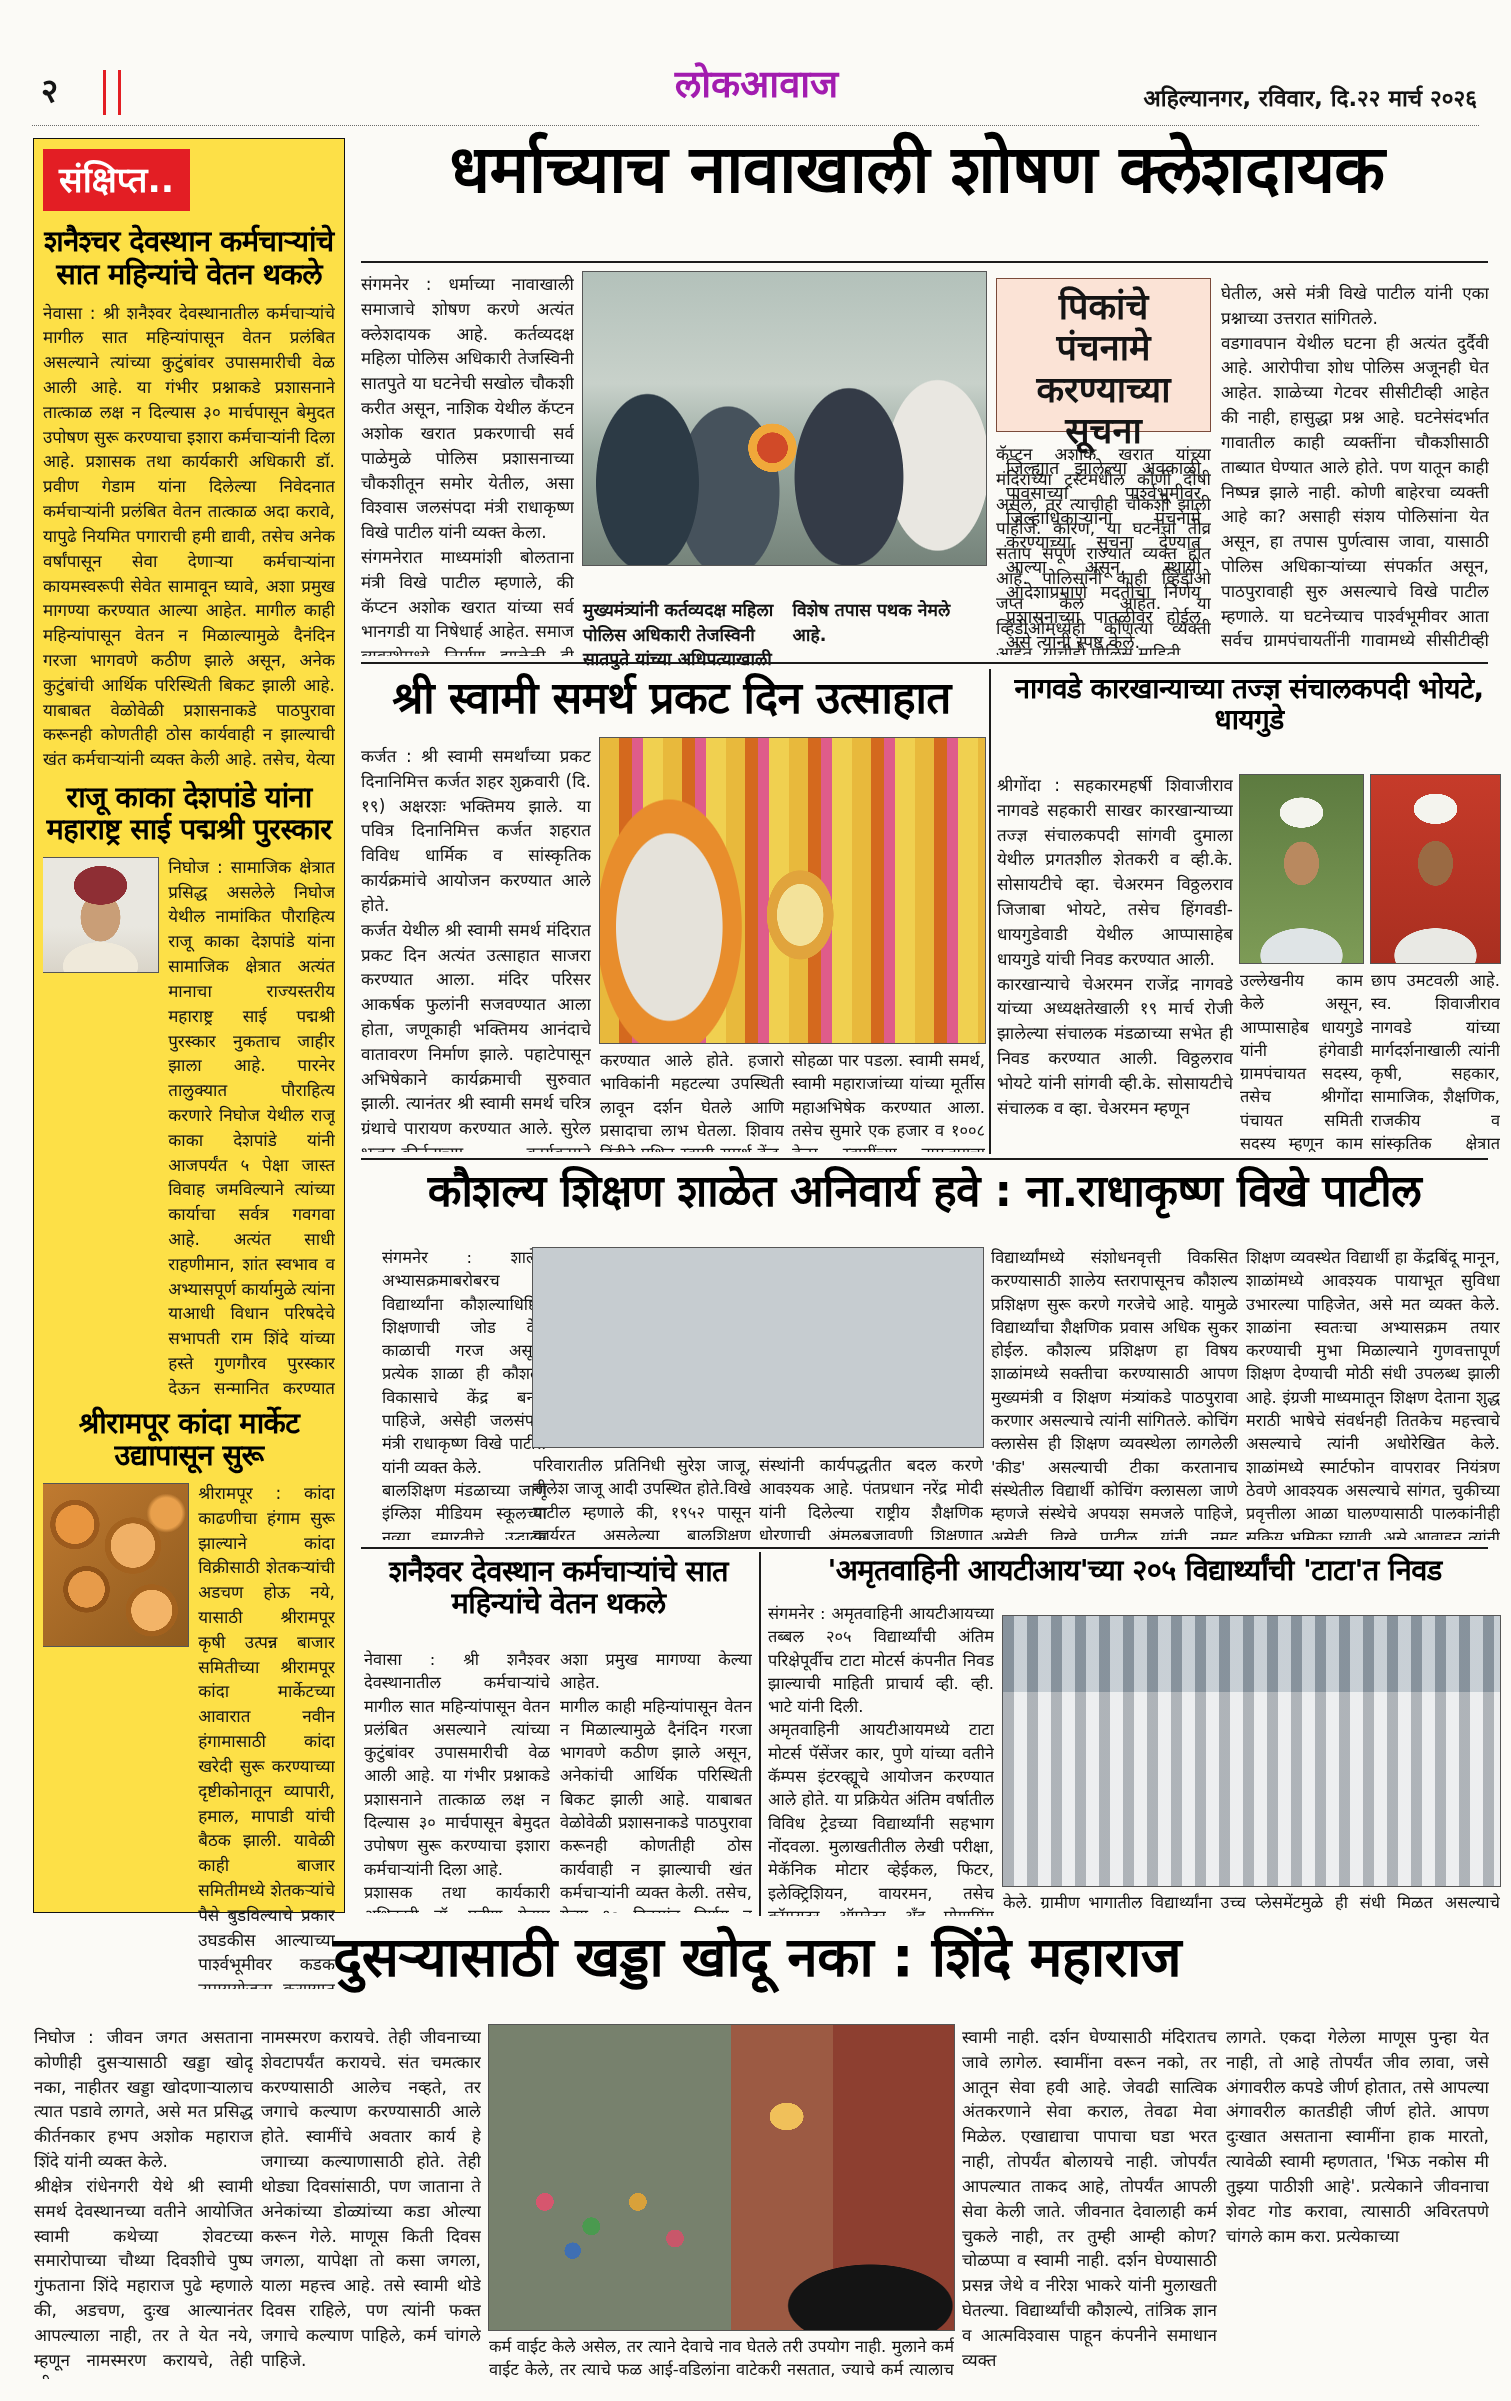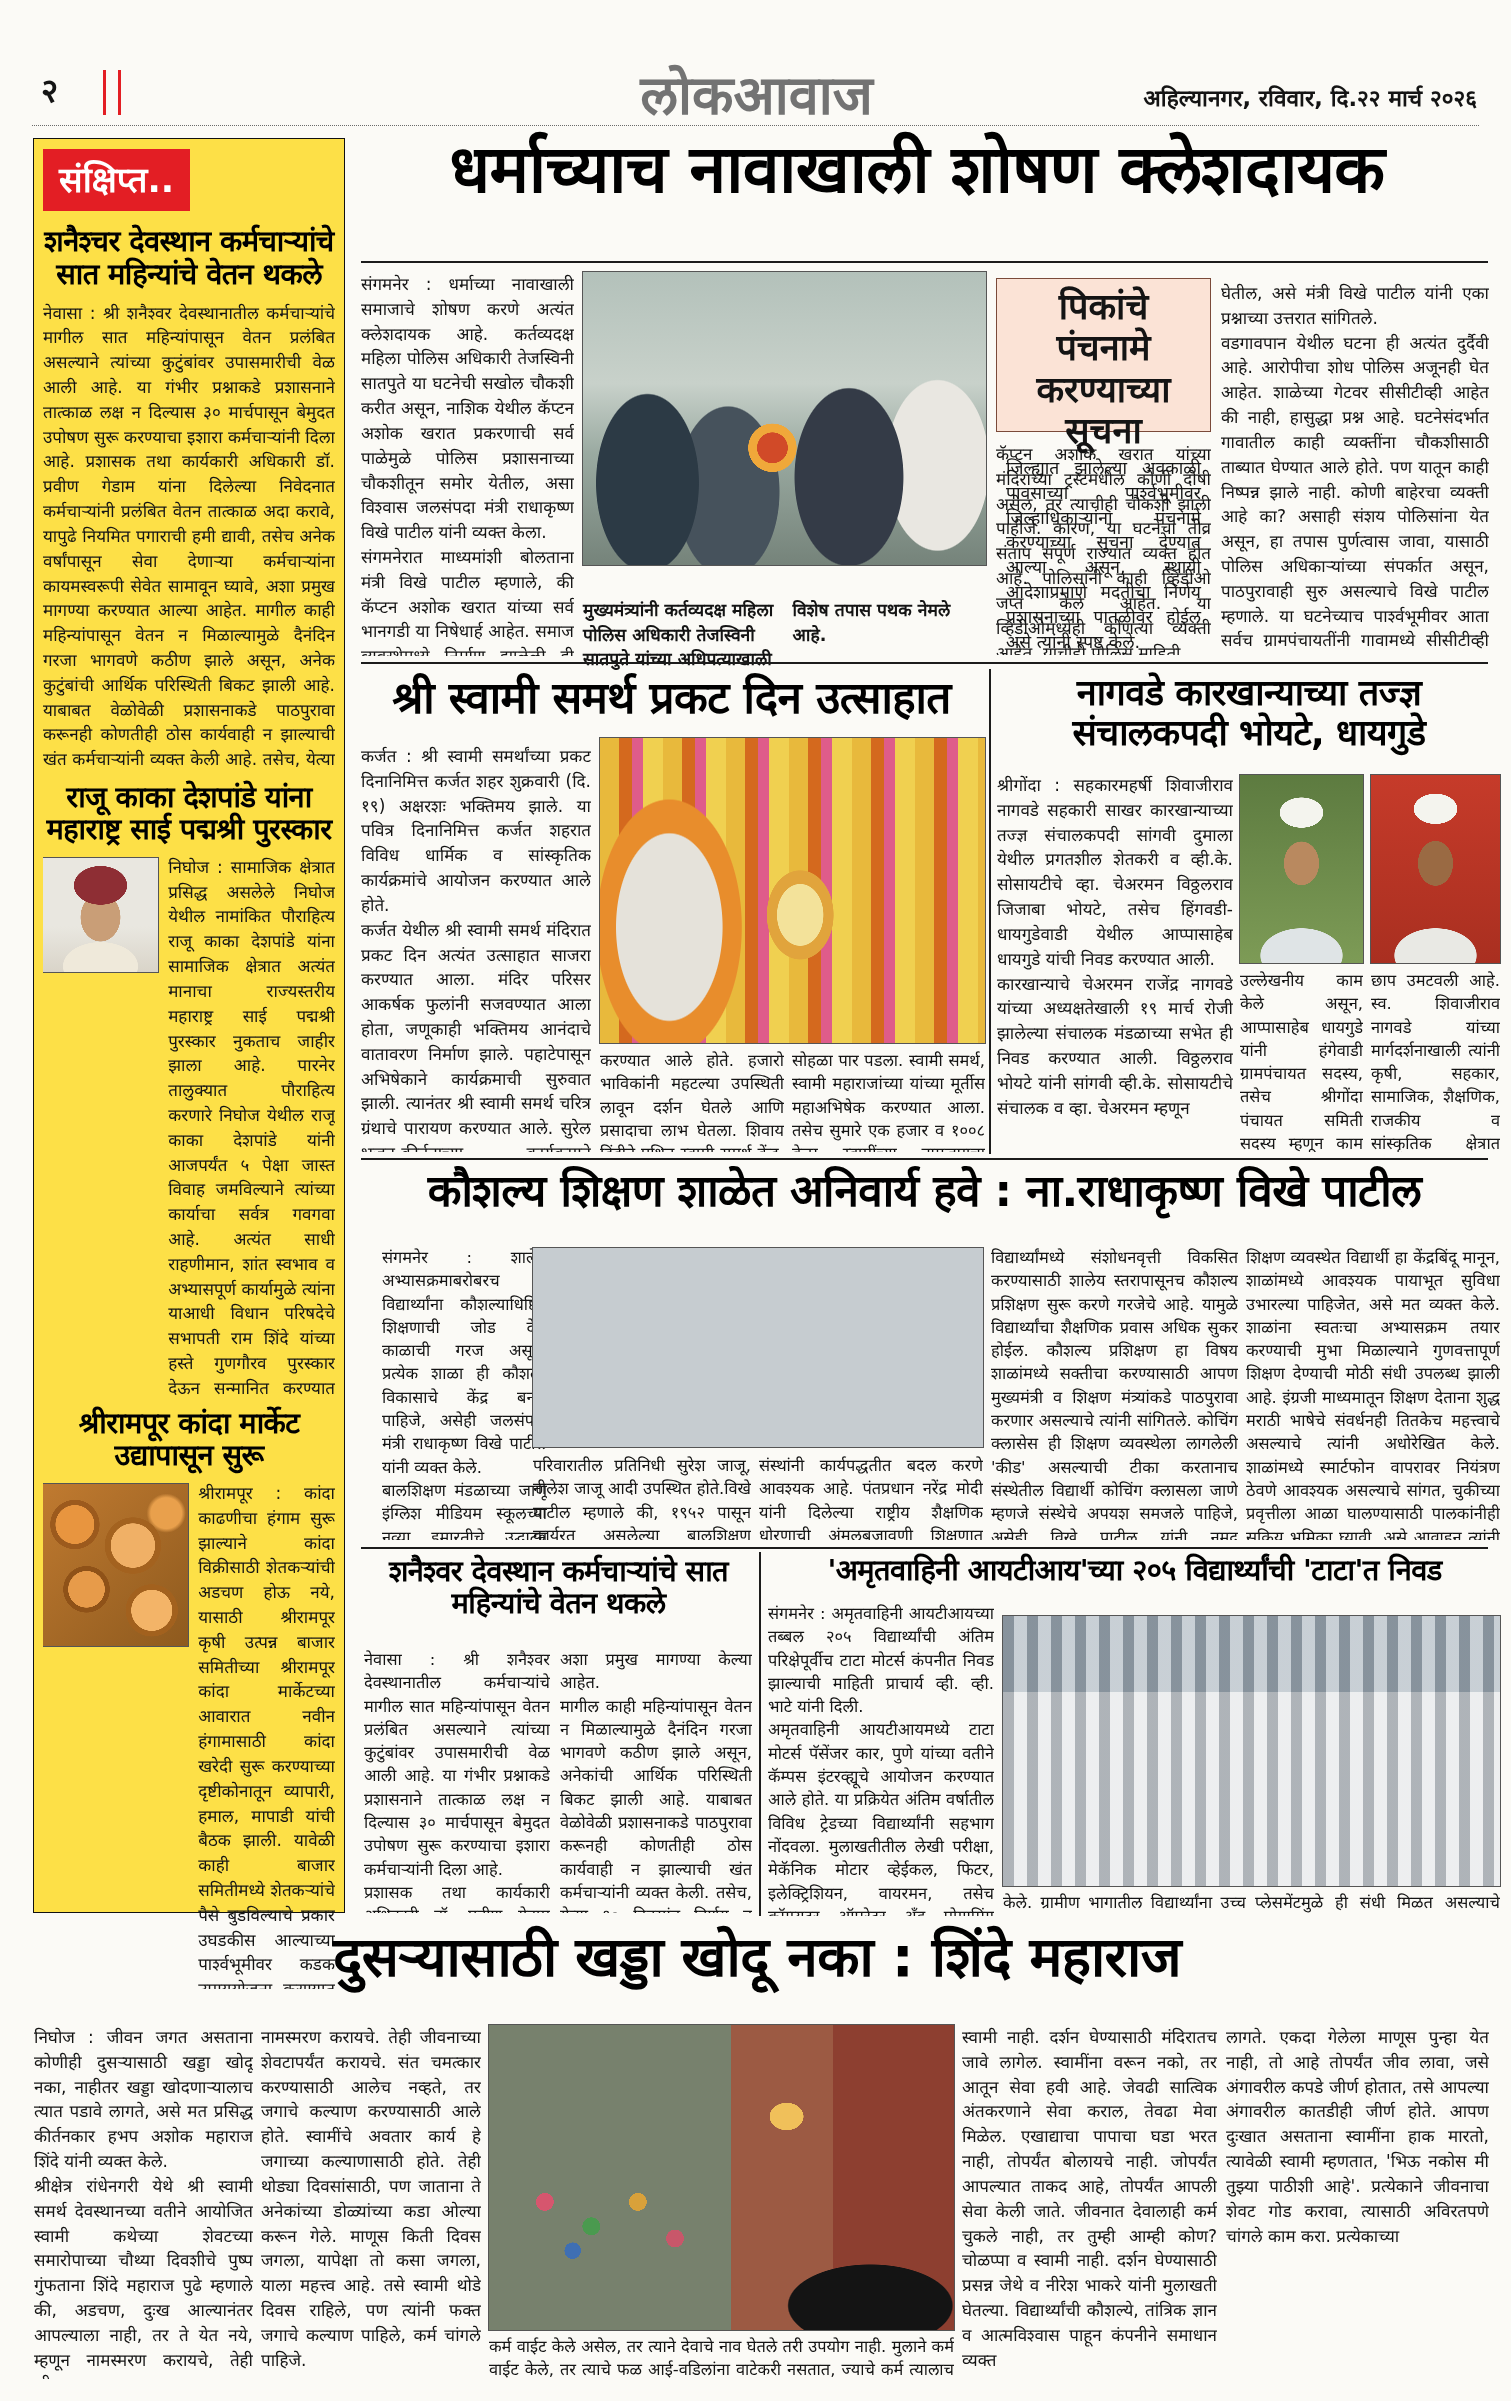--- a/index.html
+++ b/index.html
@@ -8,30 +8,30 @@
   .abs{position:absolute;}
   .center{text-align:center;}
   .just{text-align:justify;}
   .pre{white-space:pre-line;}
   .body-text{font-size:17px;line-height:1.46;overflow:hidden;}
   .body-sm{font-size:16.4px;line-height:1.42;overflow:hidden;}
   .headline{font-weight:bold;color:#000;line-height:1.12;letter-spacing:-0.6px;}
   .hl-xl{font-size:66px;}
   .hl-sub{font-size:34px;}
   .hl-lg{font-size:44px;}
-  .hl-md{font-size:36px;text-align:center;}
+  .hl-md{font-size:28px;text-align:center;}
   .hl-sm{font-size:29px;}
   .hl-xxl{font-size:55px;}
   .rule-h{background:#1c1c1c;height:1.7px;}
   .rule-v{background:#1c1c1c;width:1.7px;}
   .dotted{border-top:1.7px dotted #6a6a6a;}
   .photo{background:#c6ccd0;outline:0.6px solid #555;}
   .caption{font-weight:bold;font-size:17.5px;line-height:1.4;}
   
-  #masthead-title{color:#737373;font-size:54px;font-weight:bold;letter-spacing:0;}
+  #masthead-title{color:#a21caf;font-size:38px;font-weight:bold;letter-spacing:0;}
   #page-number{font-size:33px;font-weight:bold;}
   .redbars{width:12.4px;height:45px;border-left:3.4px solid #e31e24;border-right:3.4px solid #e31e24;}
   #date-line{font-size:22.6px;font-weight:bold;}
   
   #briefs-box{border:1.7px solid #111;background:#fde047;}
   #briefs-label{background:#e31e24;color:#fff;font-size:35px;font-weight:bold;
                 padding:5.6px 16px 9px 16px;display:inline-block;}
   
   #crop-box{background:#fbe3d6;border:1.1px solid #7a4a3a;}
   #crop-box .t{font-size:36px;font-weight:bold;line-height:1.15;}

